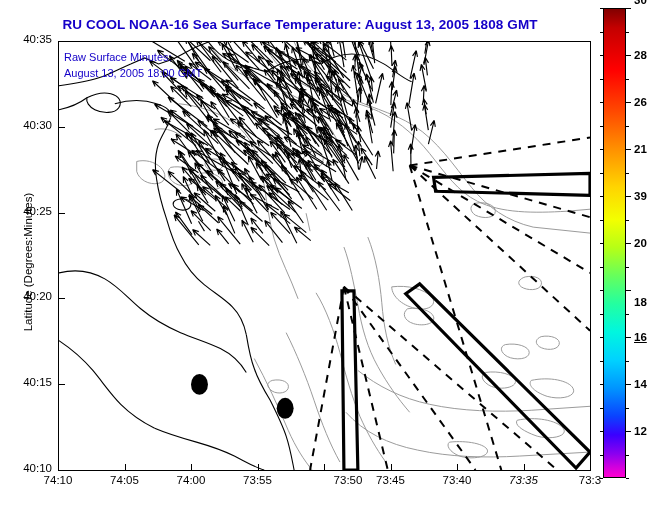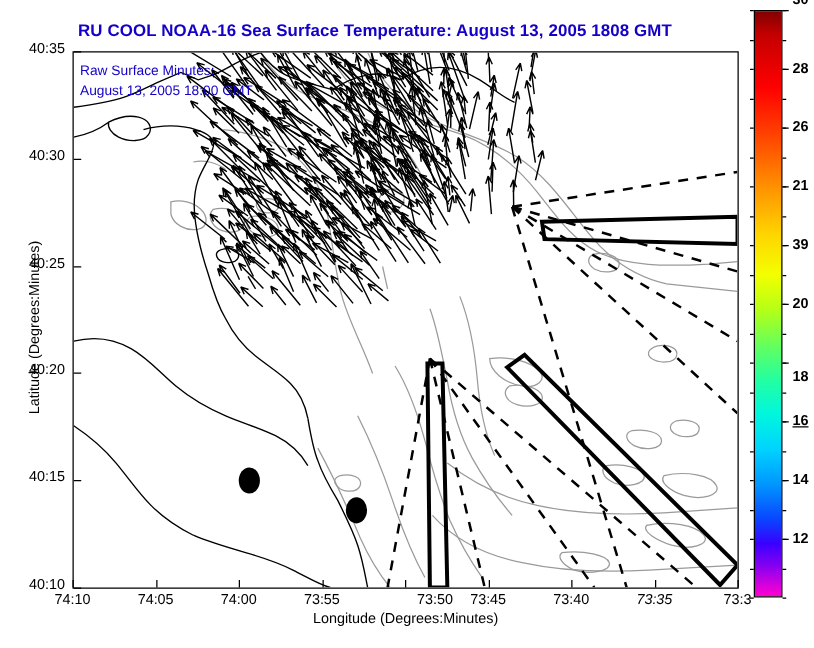--- a/index.html
+++ b/index.html
@@ -614,21 +614,20 @@
       <div class="ylab" style="top: 384.2px;">
         <span>40:15</span>
       </div>
       <div style="position: absolute; left: 59px; top: 384.2px; width: 6px; height: 1px; background: rgb(0, 0, 0);"></div>
       <div class="ylab" style="top: 470px;">
         <span>40:10</span>
       </div>
       <div style="position: absolute; left: 59px; top: 470px; width: 6px; height: 1px; background: rgb(0, 0, 0);"></div>
     </div>
 
-  <div id="xaxis-title">Longitude (Degrees:Minutes)</div>
   <div id="yaxis-title">Latitude (Degrees:Minutes)</div>
 
   <div id="cbar"></div>
   <div id="cbar-ticks">
       <div class="clab" style="top: 0;">30</div>
       <div class="ctick" style="top: 8px;"></div>
       <div class="clab" style="top: 55px;">28</div>
       <div class="ctick" style="top: 55px;"></div>
       <div class="clab" style="top: 102px;">26</div>
       <div class="ctick" style="top: 102px;"></div>

